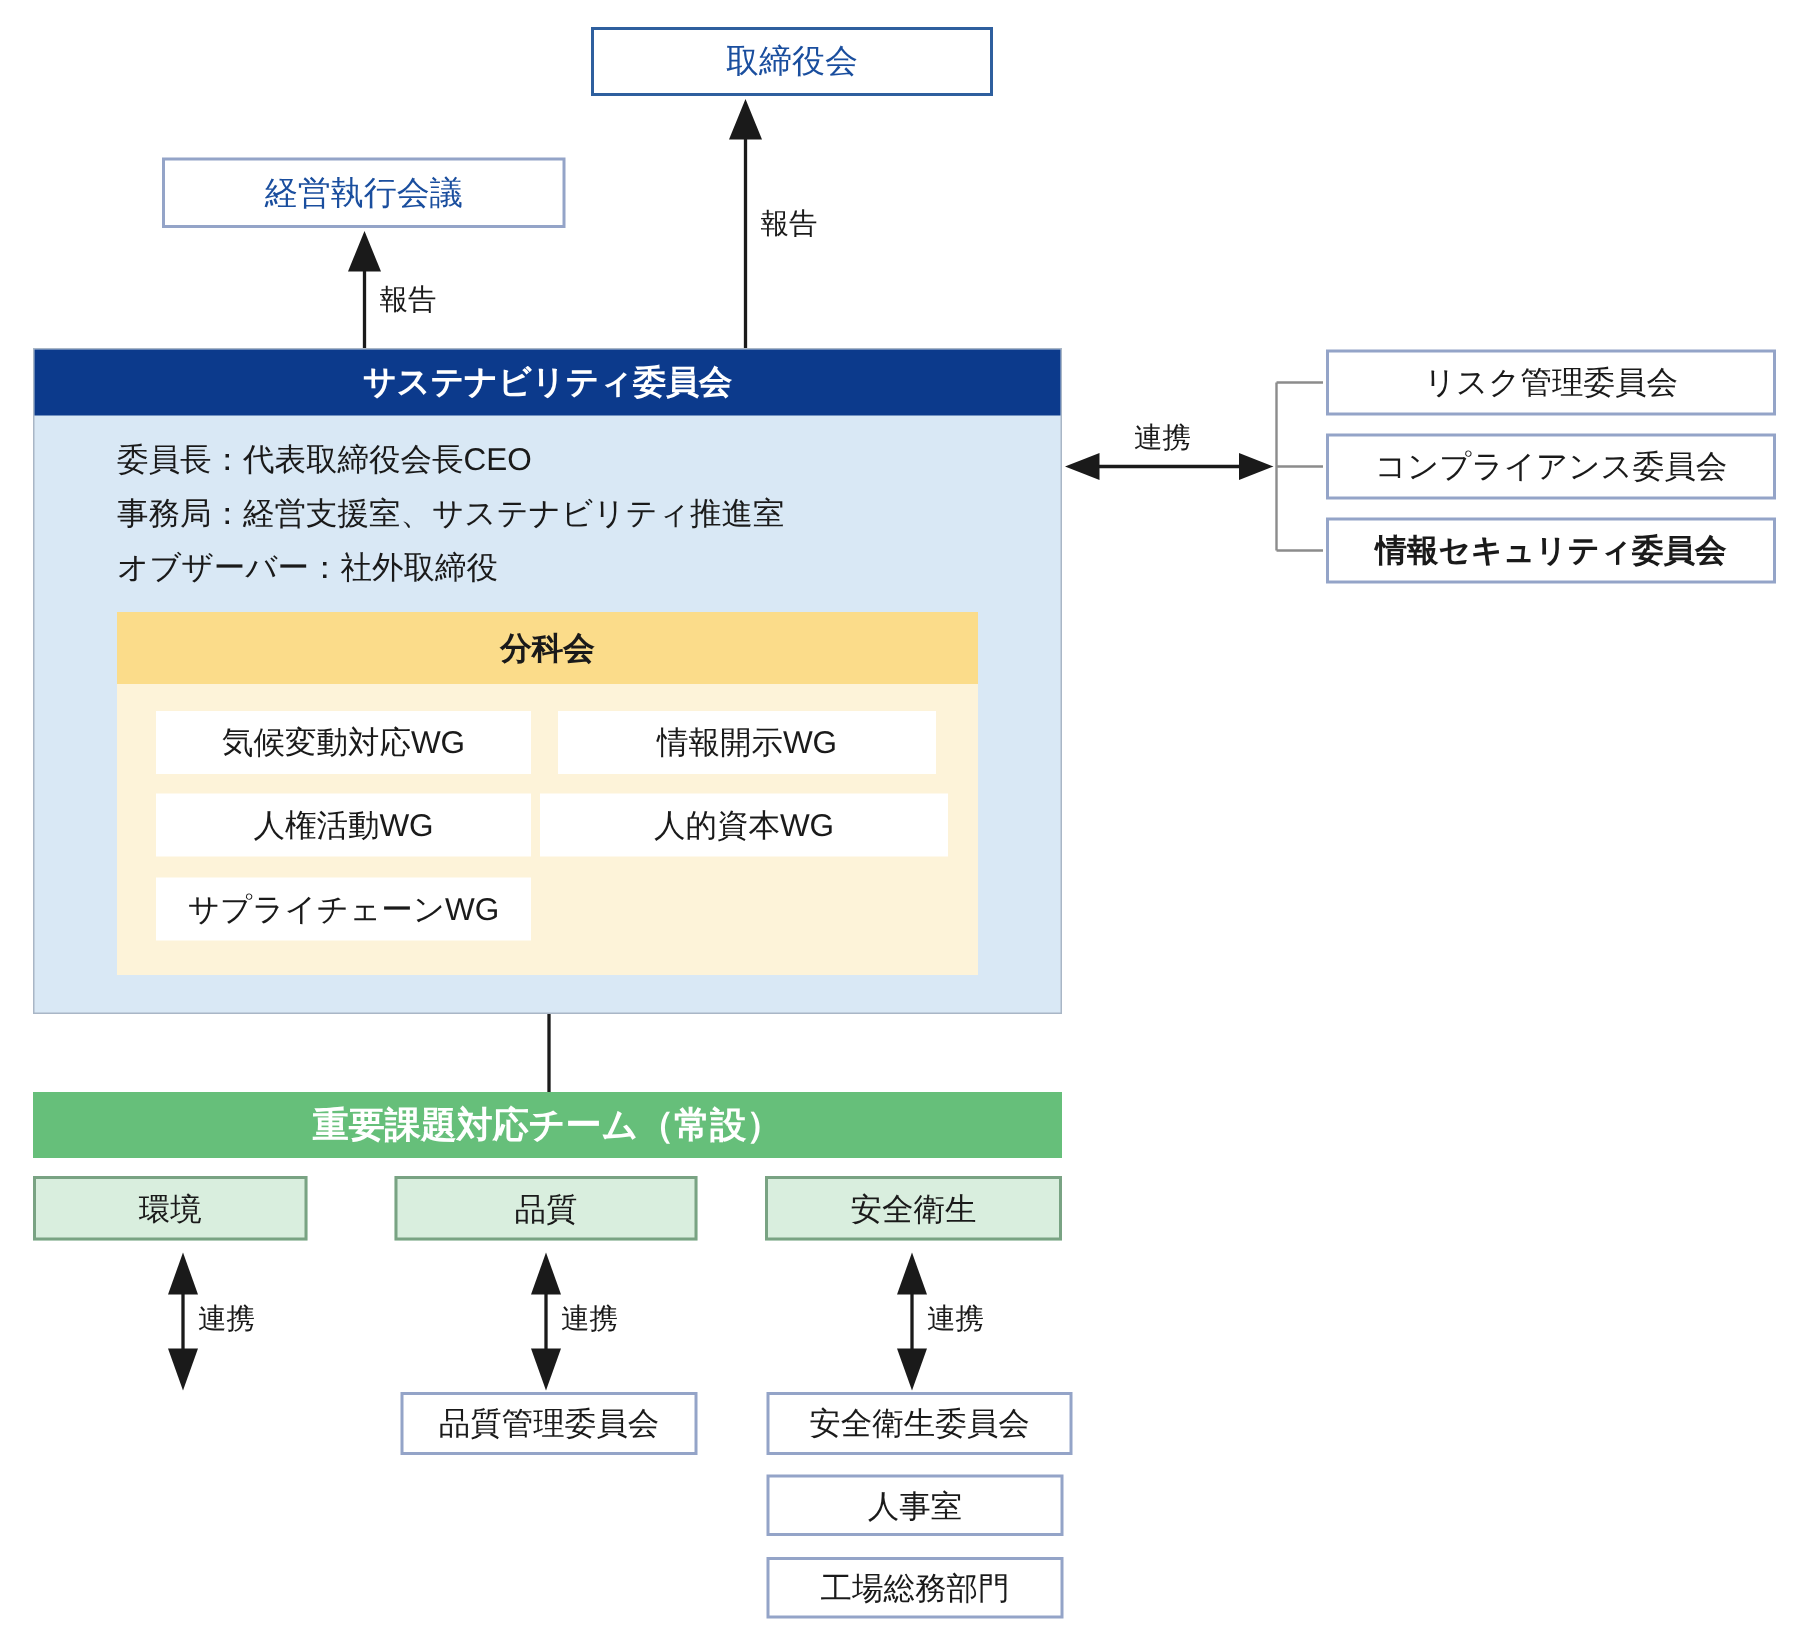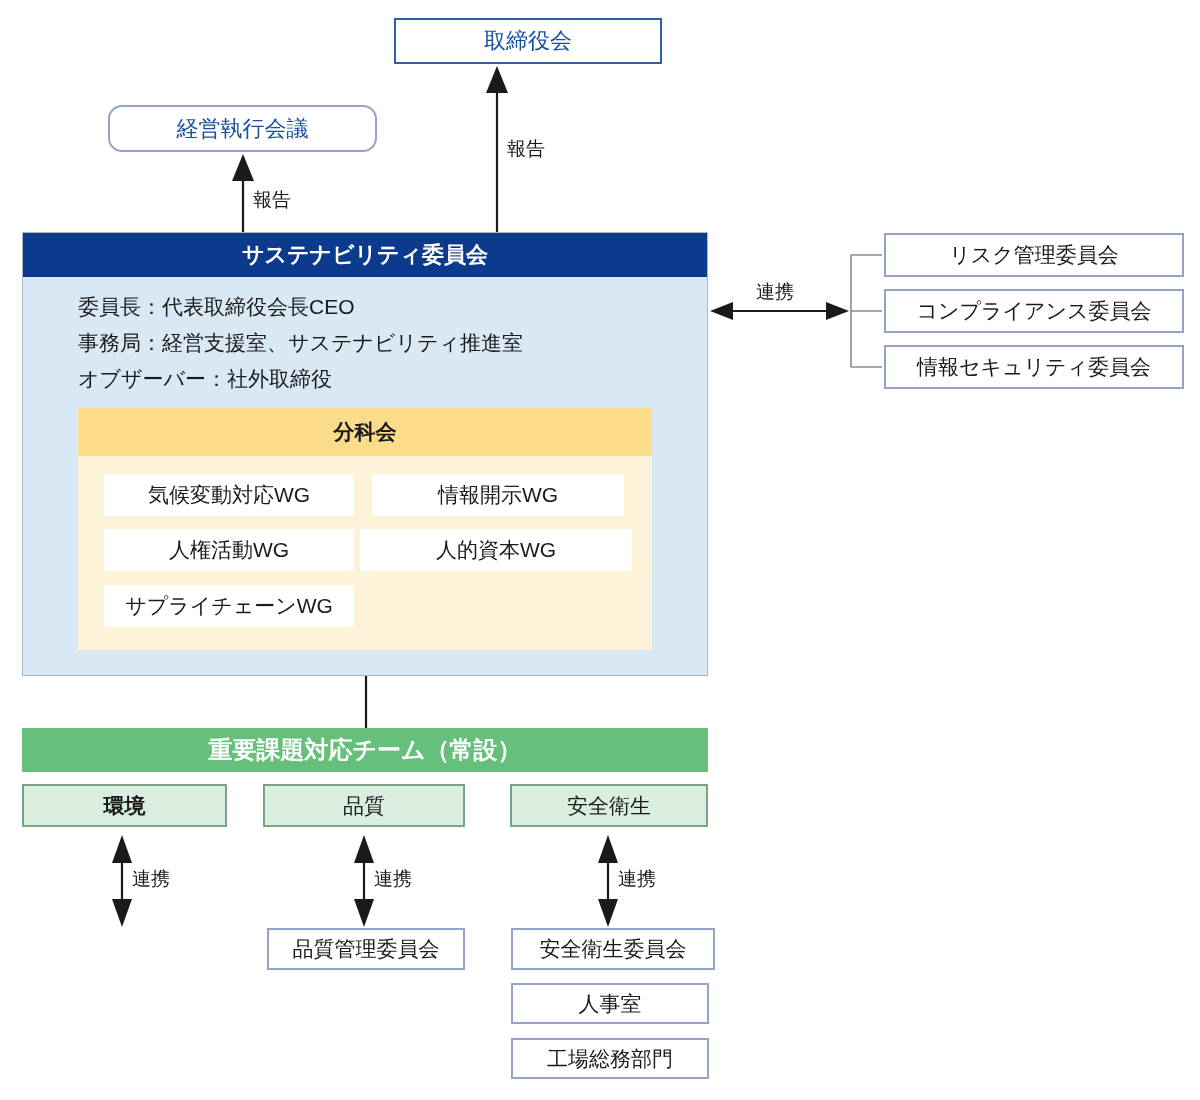--- a/index.html
+++ b/index.html
@@ -65,21 +65,21 @@
     </g>
     <g>
       <polygon class="hd" points="608,835 598,863 618,863"></polygon>
       <line class="ln" x1="608" y1="861" x2="608" y2="901"></line>
       <polygon class="hd" points="608,927 598,899 618,899"></polygon>
     </g>
   </svg>
 
   <div class="box blue-outline" style="left:381px; top:18px; width:268px; height:46px;margin-left:13px;">取締役会</div>
 
-  <div class="box lightblue-outline" style="left:108px; top:105px; width:269px; height:47px;border-radius:14px;">経営執行会議</div>
+  <div class="box lightblue-outline" style="left:108px; top:105px; width:269px; height:47px;">経営執行会議</div>
 
   <div class="arrow-label" style="left:507px; top:136px;">報告</div>
   <div class="arrow-label" style="left:253px; top:187px;">報告</div>
 
   <div class="main-box">
     <div class="main-header">サステナビリティ委員会</div>
     <div class="main-lines">
       <div>委員長：代表取締役会長CEO</div>
       <div>事務局：経営支援室、サステナビリティ推進室</div>
       <div>オブザーバー：社外取締役</div>
@@ -91,24 +91,24 @@
   </div>
   <div class="wg" style="left:104px; top:474px; width:250px;">気候変動対応WG</div>
   <div class="wg" style="left:372px; top:474px; width:252px;">情報開示WG</div>
   <div class="wg" style="left:104px; top:529px; width:250px;">人権活動WG</div>
   <div class="wg" style="left:360px; top:529px; width:272px;text-align:right;">人的資本WG</div>
   <div class="wg" style="left:104px; top:585px; width:250px;">サプライチェーンWG</div>
 
   <div class="arrow-label" style="left:756px; top:279px;">連携</div>
   <div class="box committee-outline" style="left:884px; top:233px; width:300px; height:44px;">リスク管理委員会</div>
   <div class="box committee-outline" style="left:884px; top:289px; width:300px; height:44px;">コンプライアンス委員会</div>
-  <div class="box committee-outline" style="left:884px; top:345px; width:300px; height:44px;">情報セキュリティ委員会</div>
+  <div class="box committee-outline" style="left:884px; top:345px; width:300px; height:44px;font-weight:bold;">情報セキュリティ委員会</div>
 
   <div class="green-bar">重要課題対応チーム（常設）</div>
-  <div class="box team" style="left:22px; top:784px; width:205px; height:43px;font-weight:bold;">環境</div>
+  <div class="box team" style="left:22px; top:784px; width:183px; height:43px;">環境</div>
   <div class="box team" style="left:510px; top:784px; width:198px; height:43px;">安全衛生</div>
   <div class="box team" style="left:263px; top:784px; width:202px; height:43px;">品質</div>
 
   <div class="arrow-label" style="left:132px; top:866px;">連携</div>
   <div class="arrow-label" style="left:374px; top:866px;">連携</div>
   <div class="arrow-label" style="left:618px; top:866px;">連携</div>
 
   <div class="box committee-outline" style="left:267px; top:928px; width:198px; height:42px;">品質管理委員会</div>
   <div class="box committee-outline" style="left:511px; top:928px; width:204px; height:42px;">安全衛生委員会</div>
 

